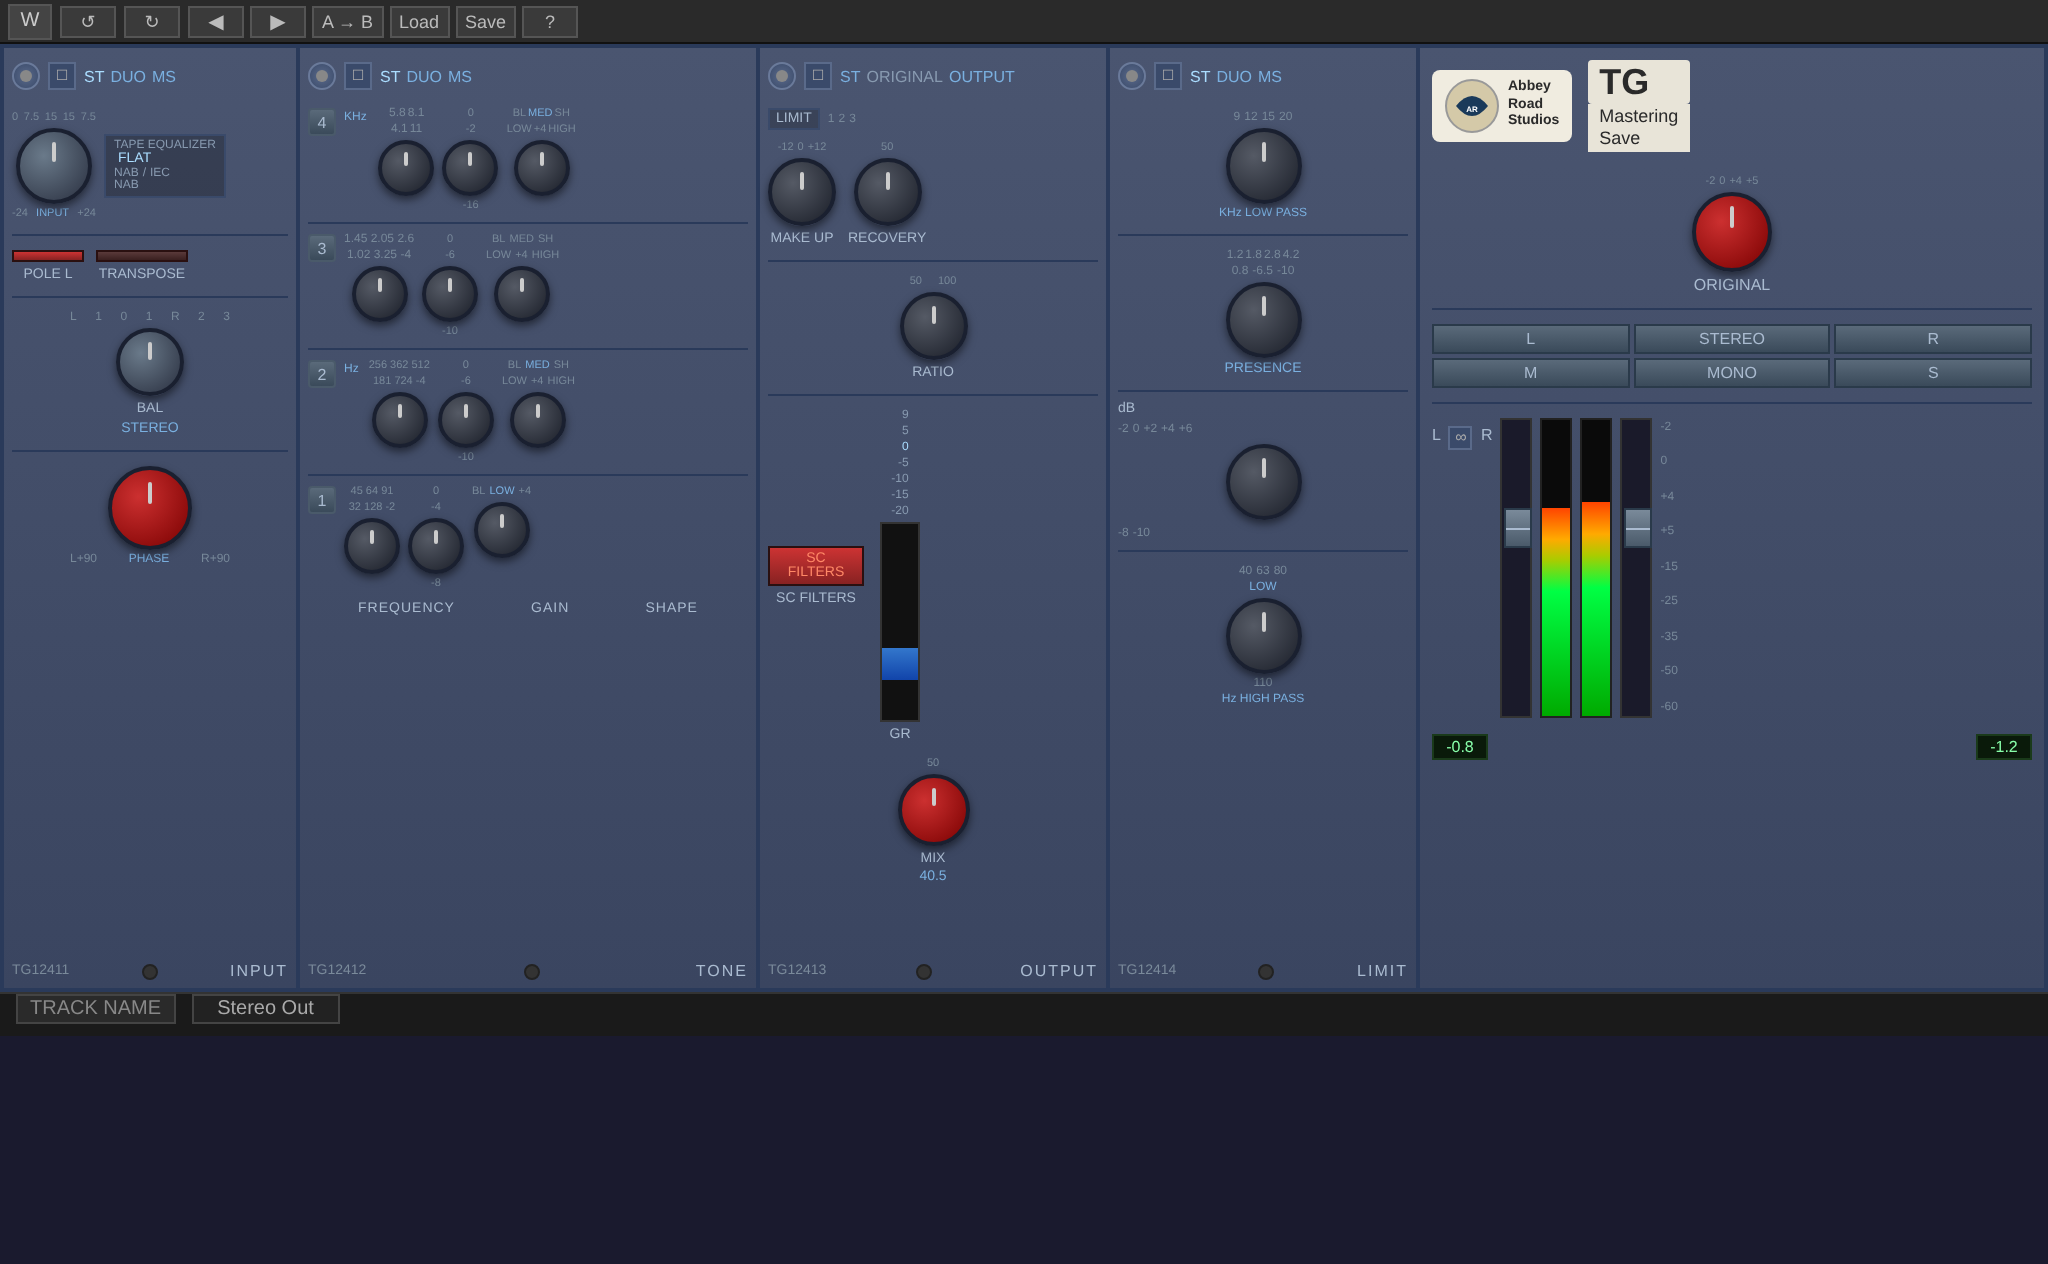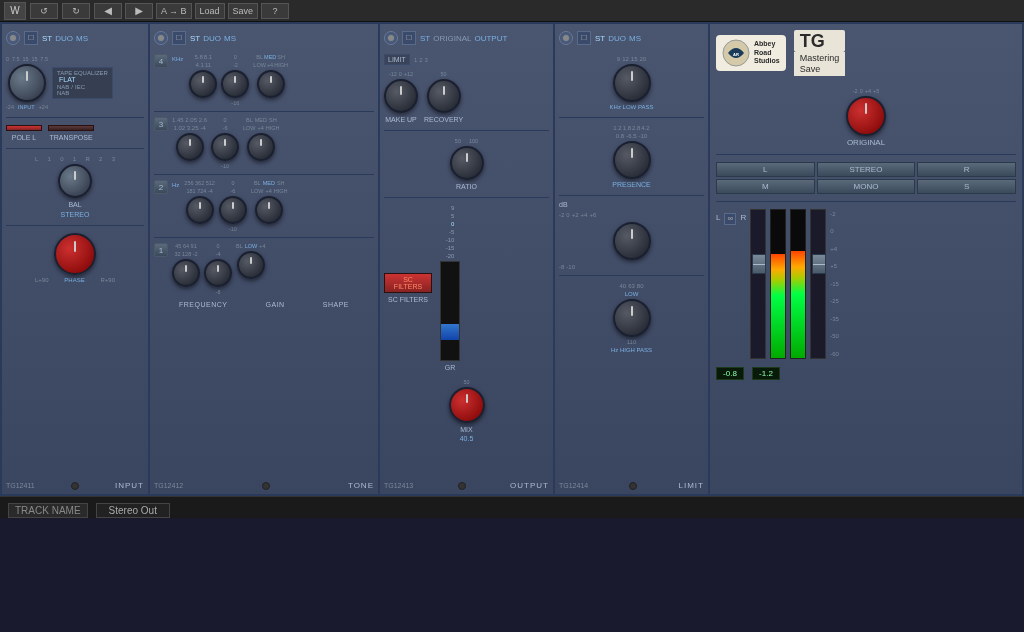--- a/index.html
+++ b/index.html
@@ -284,21 +284,21 @@
       cursor: pointer;
       text-align: center;
       min-width: 16px;
     }
 
     
     .status-bar {
       height: 22px;
       background: #1a1a1a;
       display: flex;
-      align-items: flex-end;
+      align-items: flex-start;
       border-top: 1px solid #333;
       padding: 0 8px;
       gap: 8px;
     }
     .status-label {
       font-size: 10px;
       color: #888;
       background: #2a2a2a;
       padding: 1px 6px;
       border: 1px solid #444;
@@ -919,21 +919,21 @@
         <span>+4</span>
         <span>+5</span>
         <span>-15</span>
         <span>-25</span>
         <span>-35</span>
         <span>-50</span>
         <span>-60</span>
       </div>
     </div>
 
-    <div style="display:flex;gap:8px;justify-content:flex-start;margin-top:4px;">
+    <div style="display:flex;gap:8px;justify-content:space-between;margin-top:4px;">
       <div class="output-num">-0.8</div>
       <div class="output-num">-1.2</div>
     </div>
 
   </div>
 
 </div>
 
 <div class="status-bar">
   <div class="status-label">TRACK NAME</div>

